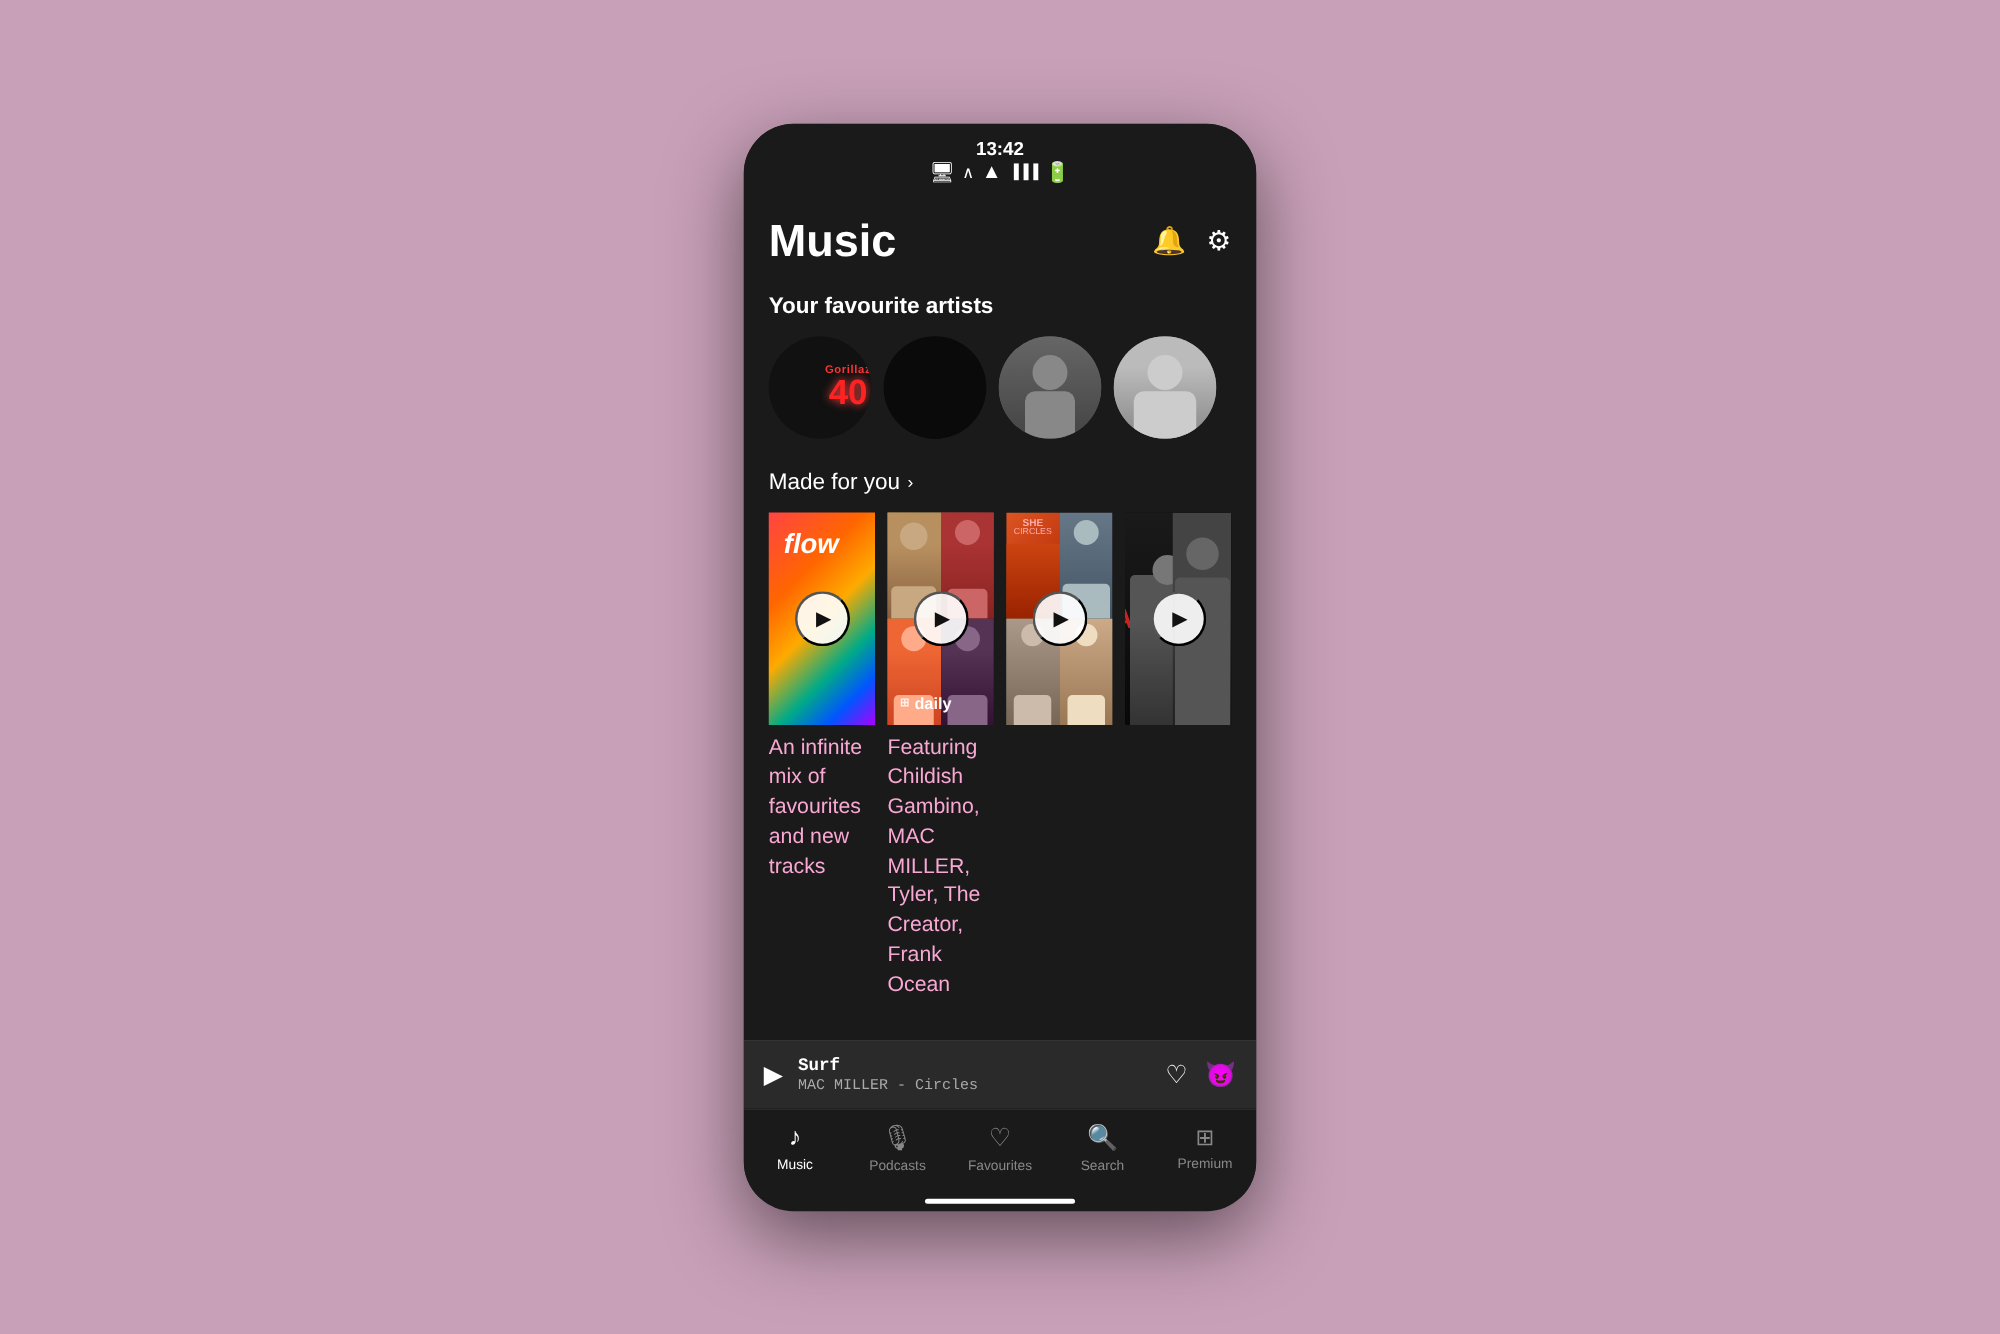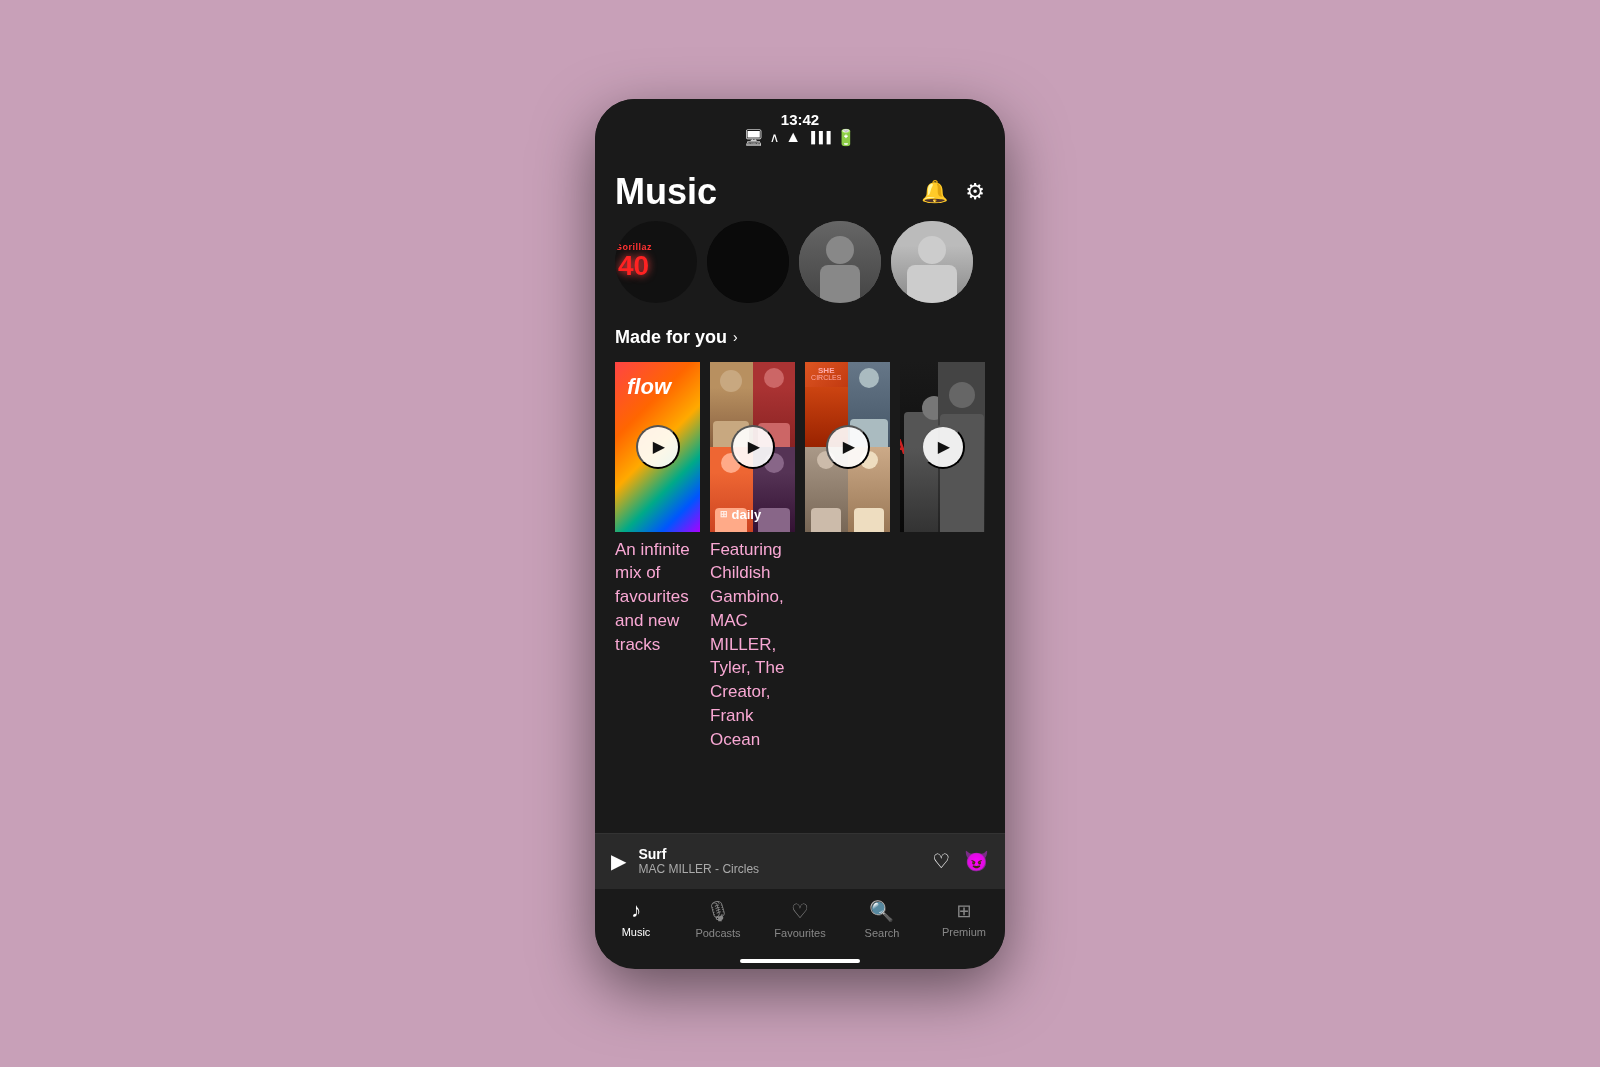--- a/index.html
+++ b/index.html
@@ -85,21 +85,21 @@
     .artists-row::-webkit-scrollbar { display: none; }
     .artist-circle {
       width: 82px;
       height: 82px;
       border-radius: 50%;
       flex-shrink: 0;
       overflow: hidden;
       background: #2a2a2a;
       display: flex;
       align-items: center;
-      justify-content: flex-start;
+      justify-content: flex-end;
     }
     .artist-circle.gorillaz {
       background: #111;
     }
     .gorillaz-inner {
       text-align: center;
       line-height: 1;
     }
     .gorillaz-text {
       font-size: 9px;
@@ -126,21 +126,21 @@
       font-size: 32px;
     }
     .made-for-you-header {
       display: flex;
       align-items: center;
       gap: 6px;
       margin: 20px 0 14px;
     }
     .made-for-you-title {
       font-size: 18px;
-      font-weight: 700;
+      font-weight: 400;
       color: #fff;
     }
     .chevron-right {
       color: #fff;
       font-size: 14px;
     }
     .cards-grid {
       display: grid;
       grid-template-columns: 1fr 1fr 1fr 1fr;
       gap: 10px;
@@ -257,20 +257,21 @@
     }
     .np-play-btn {
       color: #fff;
       font-size: 20px;
       cursor: pointer;
       background: none;
       border: none;
     }
     .np-info {
       flex: 1;
+      font-family: Liberation Mono, monospace;
     }
     .np-title {
       font-size: 14px;
       font-weight: 700;
       color: #fff;
     }
     .np-artist {
       font-size: 12px;
       color: #aaa;
     }
@@ -375,20 +376,21 @@
         <button class="header-icon-btn">
           <span>🔔</span>
         </button>
         <button class="header-icon-btn">
           <span>⚙</span>
         </button>
       </div>
     </div>
 
     <div>
+      <div class="section-title">Your favourite artists</div>
       <div class="artists-row">
 
         <div class="artist-circle gorillaz">
           <div class="gorillaz-inner">
             <span class="gorillaz-text">Gorillaz</span>
             <span class="gorillaz-20">40</span>
           </div>
         </div>
 
         <div class="artist-circle dark">

